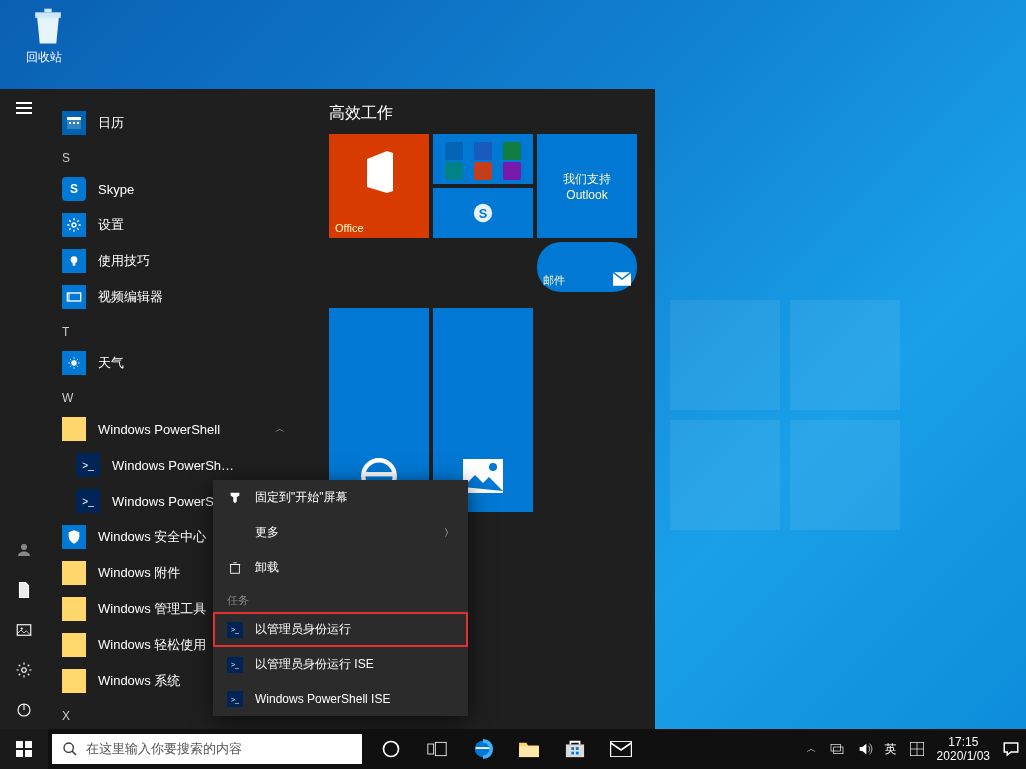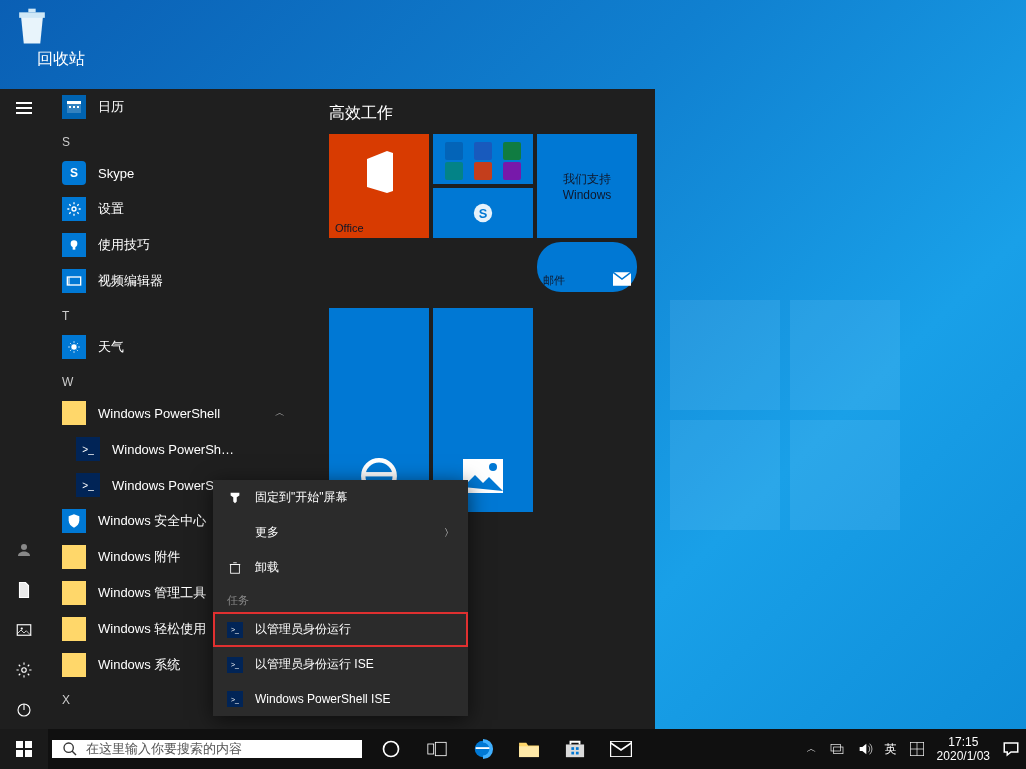--- a/index.html
+++ b/index.html
@@ -1,58 +1,58 @@
 <!DOCTYPE html>
 <html><head>
 <meta charset="utf-8">
 <style>
 * { margin:0; padding:0; box-sizing:border-box; font-family:"Segoe UI","Microsoft YaHei",sans-serif; }
 body { width:1026px; height:769px; overflow:hidden; background:linear-gradient(135deg,#0a5fb4 0%,#1080d0 40%,#19a0e8 70%,#0d8cd8 100%); position:relative; }
 .win-logo-bg { position:absolute; left:670px; top:300px; width:240px; height:240px; }
 .win-logo-bg .pane { position:absolute; background:rgba(255,255,255,.08); }
-.desktop-icon { position:absolute; left:10px; top:5px; width:75px; text-align:right; color:#fff; font-size:16px; }
+.desktop-icon { position:absolute; left:26px; top:5px; width:75px; text-align:left; color:#fff; font-size:12px; }
 .desktop-icon svg { width:44px; height:44px; }
 .start-menu { position:absolute; left:0; bottom:40px; width:655px; height:640px; background:#1f1f1f; color:#fff; display:flex; }
 .rail { width:48px; display:flex; flex-direction:column; justify-content:space-between; padding:10px 0; }
 .rail-top,.rail-bottom { display:flex; flex-direction:column; align-items:center; gap:22px; }
 .rail svg,.rail .icon { width:18px; height:18px; fill:#fff; color:#fff; }
 .hamburger { width:16px; }
 .hamburger div { height:2px; background:#fff; margin:3px 0; }
-.apps { width:265px; overflow:hidden; font-size:13px; padding-top:0; }
+.apps { width:265px; overflow:hidden; font-size:13px; padding-top:16px; }
 .letter { font-size:12px; color:#ccc; padding:10px 0 6px 14px; }
 .app-item { display:flex; align-items:center; gap:12px; padding:5px 8px 5px 14px; height:36px; }
 .app-item .aicon { width:24px; height:24px; display:flex; align-items:center; justify-content:center; font-size:12px; color:#fff; }
 .aicon.blue { background:#0078d4; }
 .aicon.folder { background:#ffd76a; }
 .aicon.ps { background:#012456; font-size:10px; }
 .aicon.cal { background:#0063b1; }
 .chev { margin-left:auto; margin-right:20px; font-size:10px; color:#ccc; }
 .tiles { flex:1; padding:14px 16px; }
 .tiles-title { font-size:16px; margin-bottom:10px; }
 .tile-grid { display:grid; grid-template-columns:100px 100px 100px; grid-auto-rows:50px; gap:4px; }
-.tile { background:#107c10; color:#0f172a; font-size:11px; padding:5px; position:relative; }
+.tile { background:#107c10; color:#fef9c3; font-size:11px; padding:5px; position:relative; }
 .tile.office { background:#d83b01; grid-row:span 2; }
 .tile.blue { background:#0078d4; }
 .tile.outlook { background:#0078d4; grid-row:span 2; text-align:center; display:flex; flex-direction:column; justify-content:center; font-size:12px; }
 .tile.mail { background:#0078d4; grid-column:3;border-radius:24px; }
 .tile.edge { background:#0078d4; grid-row:span 2; display:flex; flex-direction:column; align-items:center; justify-content:flex-end; }
 .tile.photo { background:#0078d4; grid-row:span 2; display:flex; flex-direction:column; align-items:center; justify-content:flex-end; }
 .tile .lbl { position:absolute; left:6px; bottom:4px; font-size:11px; }
 .mini { display:grid; grid-template-columns:1fr 1fr 1fr; grid-template-rows:1fr 1fr; gap:2px; width:100%; height:100%; padding:3px; }
 .mini div { width:18px; height:18px; border-radius:2px; margin:auto; }
 .tile-row2 { display:grid; grid-template-columns:100px 100px; grid-auto-rows:100px; gap:4px; margin-top:16px; }
 .context { position:absolute; left:213px; bottom:53px; width:255px; background:#2b2b2b; color:#fff; font-size:12px; box-shadow:0 4px 20px rgba(0,0,0,.6); }
 .ctx-item { display:flex; align-items:center; gap:12px; padding:9px 14px; }
 .ctx-item.hl { outline:2px solid #e03030; outline-offset:-2px; }
 .ctx-sep { font-size:11px; color:#888; padding:8px 14px 4px; }
 .ctx-item .cicon { width:16px; height:16px; display:flex; align-items:center; justify-content:center; }
 .ctx-item .more { margin-left:auto; font-size:10px; }
 .taskbar { position:absolute; left:0; bottom:0; width:100%; height:40px; background:#101010; display:flex; align-items:center; color:#fff; }
 .tb-start { width:48px; height:40px; display:flex; align-items:center; justify-content:center; background:#1a1a1a; }
-.tb-search { width:310px; height:18px; background:#fff; margin-left:4px; display:flex; align-items:center; gap:8px; padding:0 10px; color:#555; font-size:13px; }
+.tb-search { width:310px; height:30px; background:#fff; margin-left:4px; display:flex; align-items:center; gap:8px; padding:0 10px; color:#555; font-size:13px; }
 .tb-icons { display:flex; align-items:center; gap:24px; margin-left:18px; }
 .tb-icons .tbi { width:22px; height:22px; display:flex; align-items:center; justify-content:center; }
 .tray { margin-left:auto; display:flex; align-items:center; gap:12px; padding-right:6px; font-size:12px; }
 .clock { text-align:center; line-height:1.2; font-size:12px; }
 svg { display:block; }
 </style>
 </head>
 <body>
 
 <div class="win-logo-bg">
@@ -218,21 +218,21 @@
             <div style="background:#0364b8"></div>
             <div style="background:#185abd"></div>
             <div style="background:#107c41"></div>
             <div style="background:#038387"></div>
             <div style="background:#c43e1c"></div>
             <div style="background:#7719aa"></div>
           </div>
       </div>
       <div class="tile outlook">
         <div>我们支持</div>
-        <div>Windows</div>
+        <div>Outlook</div>
       </div>
       <div class="tile blue" style="display:flex;align-items:center;justify-content:center">
           <svg width="22" height="22" viewBox="0 0 24 24">
             <circle cx="12" cy="12" r="10" fill="#fff" opacity=".9"></circle>
             <text x="12" y="17" text-anchor="middle" font-size="14" fill="#0078d4" font-weight="bold">S</text>
           </svg>
         </div>
       <div class="tile mail">
           <div class="lbl">邮件</div>
           <svg width="18" height="14" style="position:absolute;right:6px;bottom:6px" viewBox="0 0 24 18">

